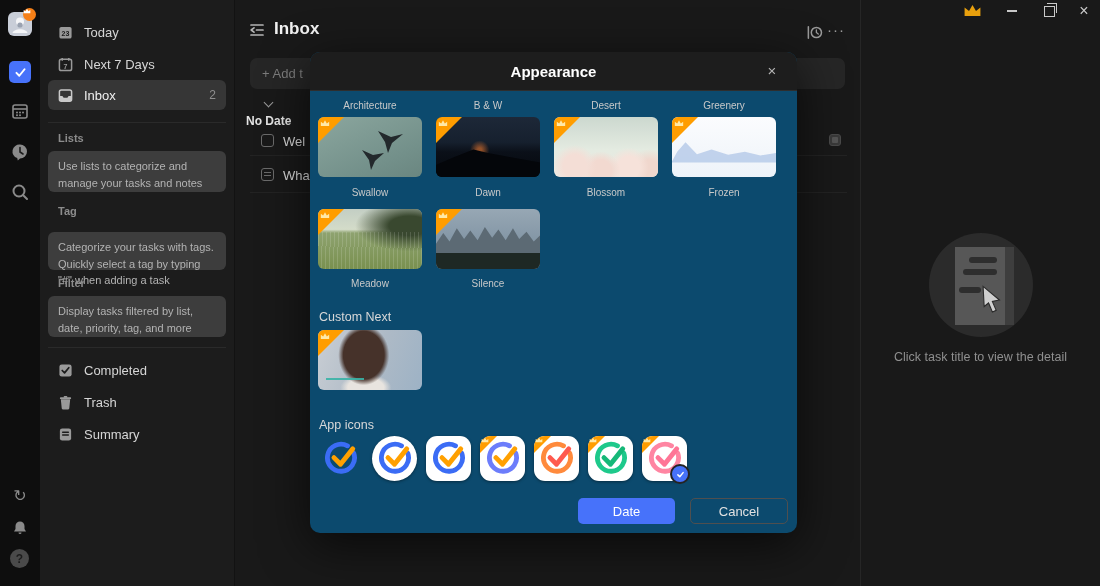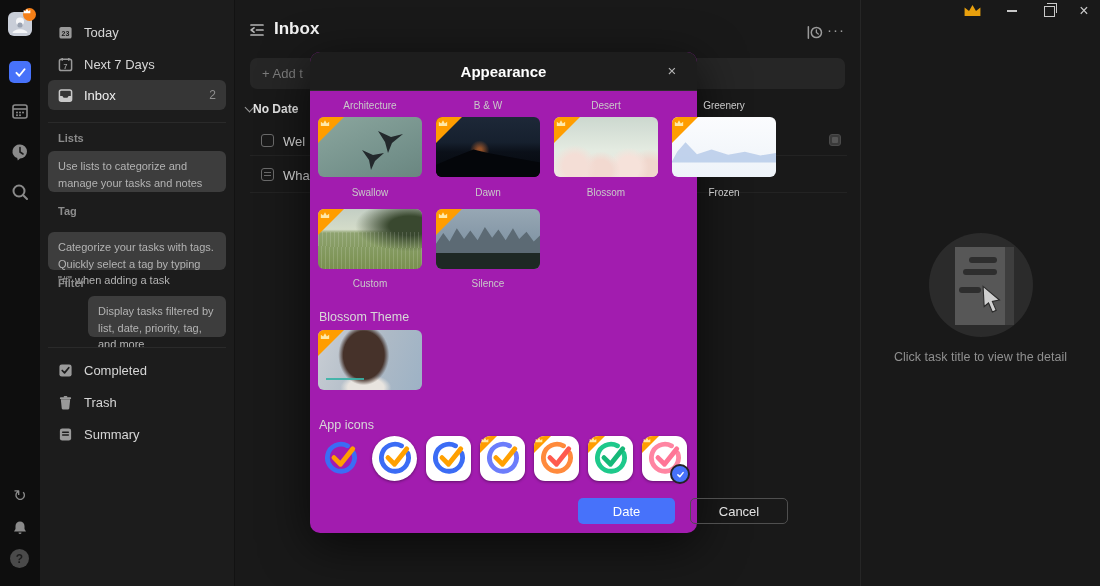--- a/index.html
+++ b/index.html
@@ -27,21 +27,21 @@
   .hint{position:absolute;left:8px;right:8px;background:#3d3d3d;border-radius:6px;
       font-size:11px;line-height:1.5;color:#b3b3b3;padding:7px 10px;box-sizing:border-box;}
   .sdiv{position:absolute;left:8px;right:8px;height:1px;background:#2a2a2a;}
   
   .vdiv{left:860px;top:0;width:1px;height:586px;background:#262626;}
   #list-title{left:274px;top:19px;font-size:17px;font-weight:bold;color:#f2f2f2;}
   .hdr-ic{color:#9a9a9a;}
   #add-bar{left:250px;top:58px;width:595px;height:31px;background:#262626;border-radius:7px;
       display:flex;align-items:center;padding:0 12px;box-sizing:border-box;font-size:13px;color:#7d7d7d;}
   .chev{display:inline-block;width:6px;height:6px;border-right:1.5px solid #9a9a9a;border-bottom:1.5px solid #9a9a9a;transform:rotate(45deg);}
-  #group-row{left:246px;top:102px;display:flex;align-items:center;gap:0;}
+  #group-row{left:246px;top:102px;display:flex;align-items:center;gap:8px;flex-direction:column;}
   #group-row .glbl{font-size:12px;font-weight:bold;color:#e4e4e4;}
   .task-check{left:261px;width:13px;height:13px;border:1.5px solid #6b6b6b;border-radius:3px;box-sizing:border-box;}
   .task-note{left:261px;width:13px;height:13px;border:1.5px solid #6b6b6b;border-radius:3px;box-sizing:border-box;}
   .task-note:before{content:"";position:absolute;left:2px;right:2px;top:2.5px;height:1.5px;background:#6b6b6b;}
   .task-note:after{content:"";position:absolute;left:2px;right:2px;top:5.5px;height:1.5px;background:#6b6b6b;}
   .task-txt{left:283px;font-size:13px;color:#d9d9d9;}
   .row-div{left:250px;width:597px;height:1px;background:#232323;}
   .mini-attach{left:829px;width:12px;height:12px;border-radius:3px;background:#3a3a3a;border:1px solid #4a4a4a;box-sizing:border-box;}
   .mini-attach:before{content:"";position:absolute;inset:2px;background:#565656;border-radius:1px;}
   
@@ -49,21 +49,21 @@
   .doc{position:absolute;left:26px;top:14px;width:50px;height:78px;background:#575757;}
   .doc-edge{position:absolute;left:76px;top:14px;width:9px;height:78px;background:#3e3e3e;}
   .stripe{position:absolute;height:6px;border-radius:3px;background:#2e2e2e;}
   #empty-text{left:861px;top:350px;width:239px;text-align:center;font-size:12.5px;color:#8f8f8f;}
   
   .winbtn{top:0;height:22px;display:flex;align-items:center;justify-content:center;color:#c9c9c9;}
   .min-line{width:10px;height:1.5px;background:#c9c9c9;}
   .restore{width:9px;height:9px;border:1.2px solid #c9c9c9;background:#191919;position:relative;}
   .restore:before{content:"";position:absolute;left:2px;top:-4px;width:9px;height:9px;border:1.2px solid #c9c9c9;border-bottom:none;border-left:none;}
   
-  #modal{left:310px;top:52px;width:387px;height:481px;background:#a21caf;border-radius:10px;
+  #modal{left:310px;top:52px;width:487px;height:481px;background:#0c4a6e;border-radius:10px;
       box-shadow:0 12px 48px rgba(0,0,0,.65);}
   #modal-header{position:absolute;left:0;top:0;right:0;height:38px;background:#1d1d1d;
       border-radius:10px 10px 0 0;border-bottom:1px solid #2e2e2e;display:flex;align-items:center;justify-content:center;}
   #modal-title{font-size:15px;font-weight:bold;color:#ffffff;}
   #modal-close{position:absolute;right:16px;top:9px;font-size:15px;color:#b5b5b5;width:18px;height:18px;
       display:flex;align-items:center;justify-content:center;}
   .th-lbl{position:absolute;width:104px;text-align:center;font-size:10px;color:#c9c9c9;}
   .thumb{position:absolute;width:104px;height:60px;border-radius:6px;overflow:hidden;}
   .corner{position:absolute;left:0;top:0;width:26px;height:26px;background:#ff9d00;
       clip-path:polygon(0 0,100% 0,0 100%);z-index:3;}
@@ -189,21 +189,21 @@
     </div>
     <div class="sdiv" style="top:122px"></div>
 
     <div class="sec-head" style="top:132px">Lists</div>
     <div class="hint" style="top:151px;height:41px;">Use lists to categorize and manage your tasks and notes</div>
 
     <div class="sec-head" style="top:205px">Tag</div>
     <div class="hint" style="top:232px;height:38px;">Categorize your tasks with tags. Quickly select a tag by typing "#" when adding a task</div>
 
     <div class="sec-head" style="top:277px">Filter</div>
-    <div class="hint" style="top:296px;height:41px;margin-left:40px;">Display tasks filtered by list, date, priority, tag, and more</div>
+    <div class="hint" style="top:296px;height:41px;">Display tasks filtered by list, date, priority, tag, and more</div>
 
     <div class="sdiv" style="top:347px"></div>
 
     <div class="side-item" style="top:355px">
       <svg width="15" height="15" viewBox="0 0 16 16">
         <rect x="1.5" y="1.5" width="13" height="13" rx="2.5" fill="#9a9a9a"></rect>
         <path d="M4.5 8 L7 10.5 L11.5 5" fill="none" stroke="#1c1c1c" stroke-width="1.8" stroke-linecap="round" stroke-linejoin="round"></path>
       </svg>
       <span class="lbl">Completed</span>
     </div>
@@ -337,24 +337,24 @@
           </svg>
         </span>
     </div>
     <div class="thumb t-silence" style="left:126px;top:157px;">
       <span class="corner">
           <svg width="10" height="8" viewBox="0 0 12 9">
             <path d="M1 8 L1 3 L3.8 5 L6 1.2 L8.2 5 L11 3 L11 8 Z" fill="#ffe9a8"></path>
           </svg>
         </span>
     </div>
-    <div class="th-lbl" style="left:8px;top:226px;">Custom</div>
+    <div class="th-lbl" style="left:8px;top:226px;">Meadow</div>
     <div class="th-lbl" style="left:126px;top:226px;">Silence</div>
 
-    <div class="modal-sec" style="top:258px;">Blossom Theme</div>
+    <div class="modal-sec" style="top:258px;">Custom Next</div>
     <div class="thumb t-custom" style="left:8px;top:278px;">
       <span class="corner">
           <svg width="10" height="8" viewBox="0 0 12 9">
             <path d="M1 8 L1 3 L3.8 5 L6 1.2 L8.2 5 L11 3 L11 8 Z" fill="#ffe9a8"></path>
           </svg>
         </span>
     </div>
 
     <div class="modal-sec" style="top:366px;">App icons</div>
 

